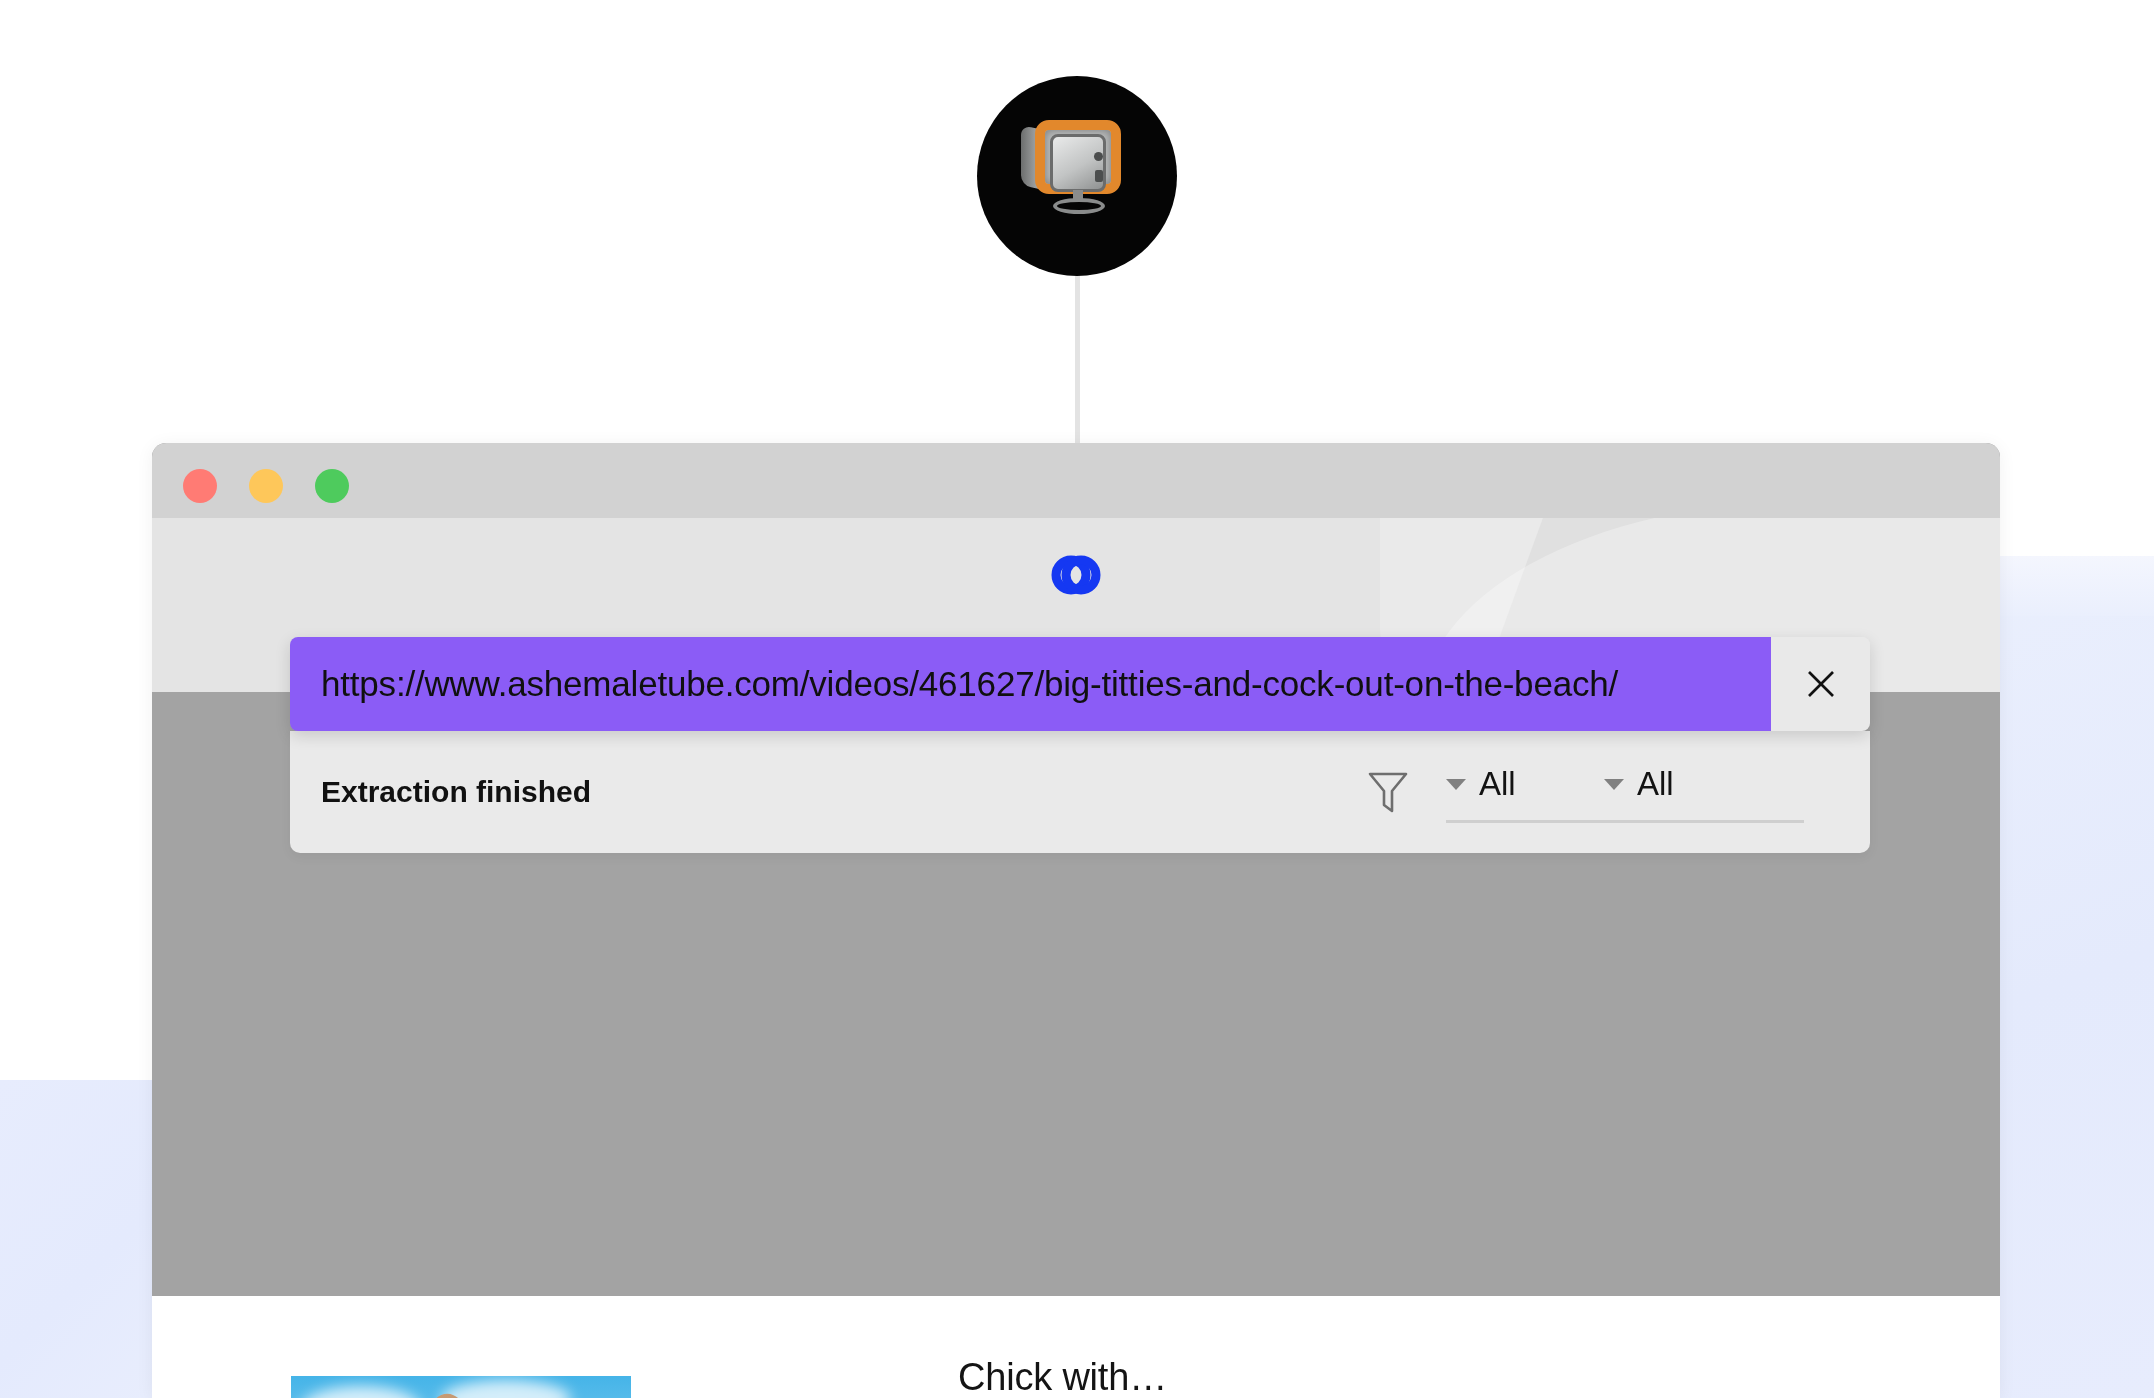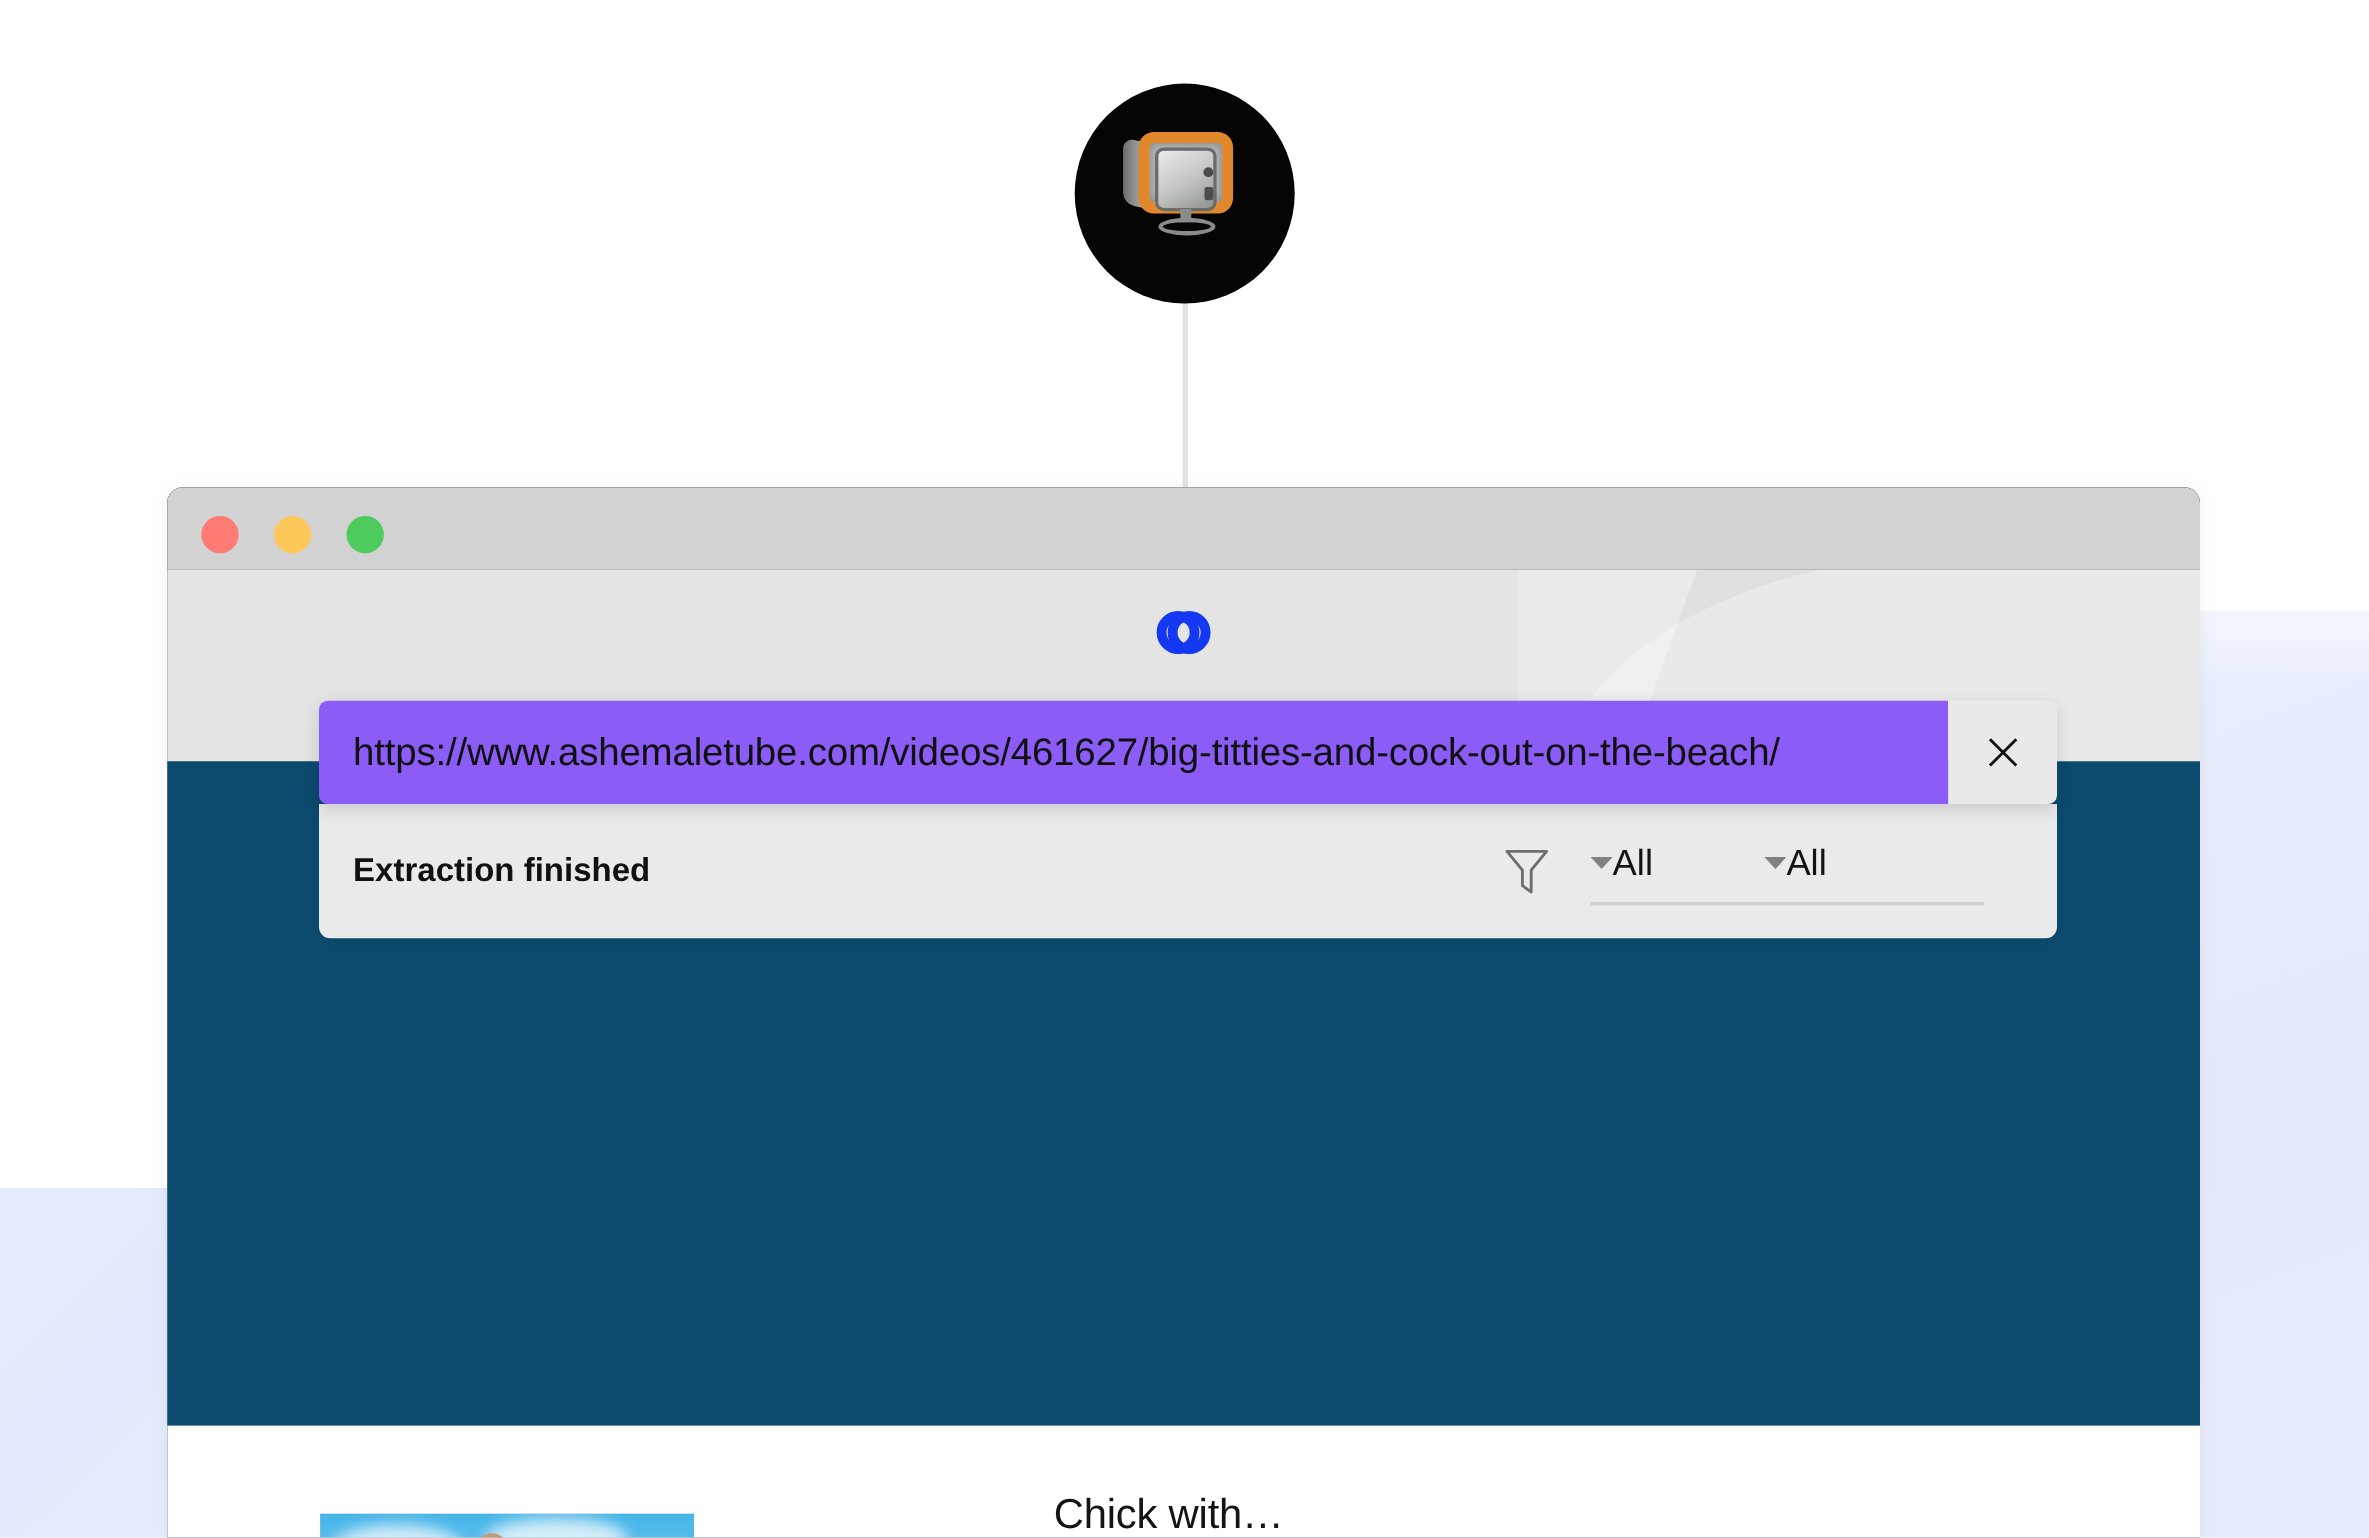--- a/index.html
+++ b/index.html
@@ -109,21 +109,21 @@
     border: 4px solid #8a8c8c;
     border-radius: 50%;
     background: transparent;
   }
 
   
   .window {
     position: absolute;
     left: 152px; top: 443px;
     width: 1848px; height: 955px;
-    background: #0c4a6e;
+    background: #a3a3a3;
     border-radius: 14px 14px 0 0;
     overflow: hidden;
     box-shadow: 0 2px 18px rgba(0,0,0,.06);
   }
 
   .titlebar {
     position: relative;
     height: 75px;
     background: #d2d2d2;
     border-radius: 14px 14px 0 0;
@@ -228,20 +228,21 @@
     left: 1078px; top: 40px;
     width: 40px; height: 44px;
   }
   .select {
     position: absolute;
     top: 34px;
     height: 58px;
     border-bottom: 3px solid #cfcfcf;
     display: flex;
     align-items: flex-start;
+    gap: 13px;
   }
   .select.s1 { left: 1156px; width: 200px; }
   .select.s2 { left: 1314px; width: 200px; }
   .caret {
     width: 0; height: 0;
     margin-top: 14px;
     border-left: 10px solid transparent;
     border-right: 10px solid transparent;
     border-top: 11px solid #808080;
   }

